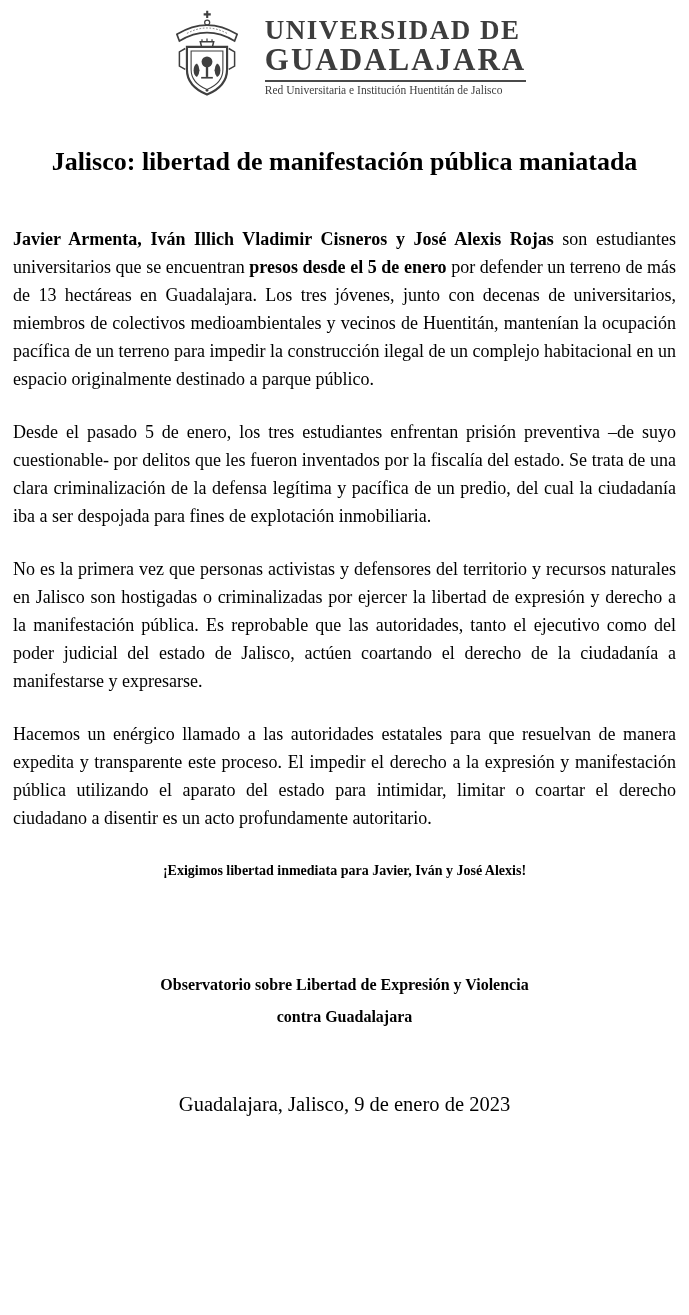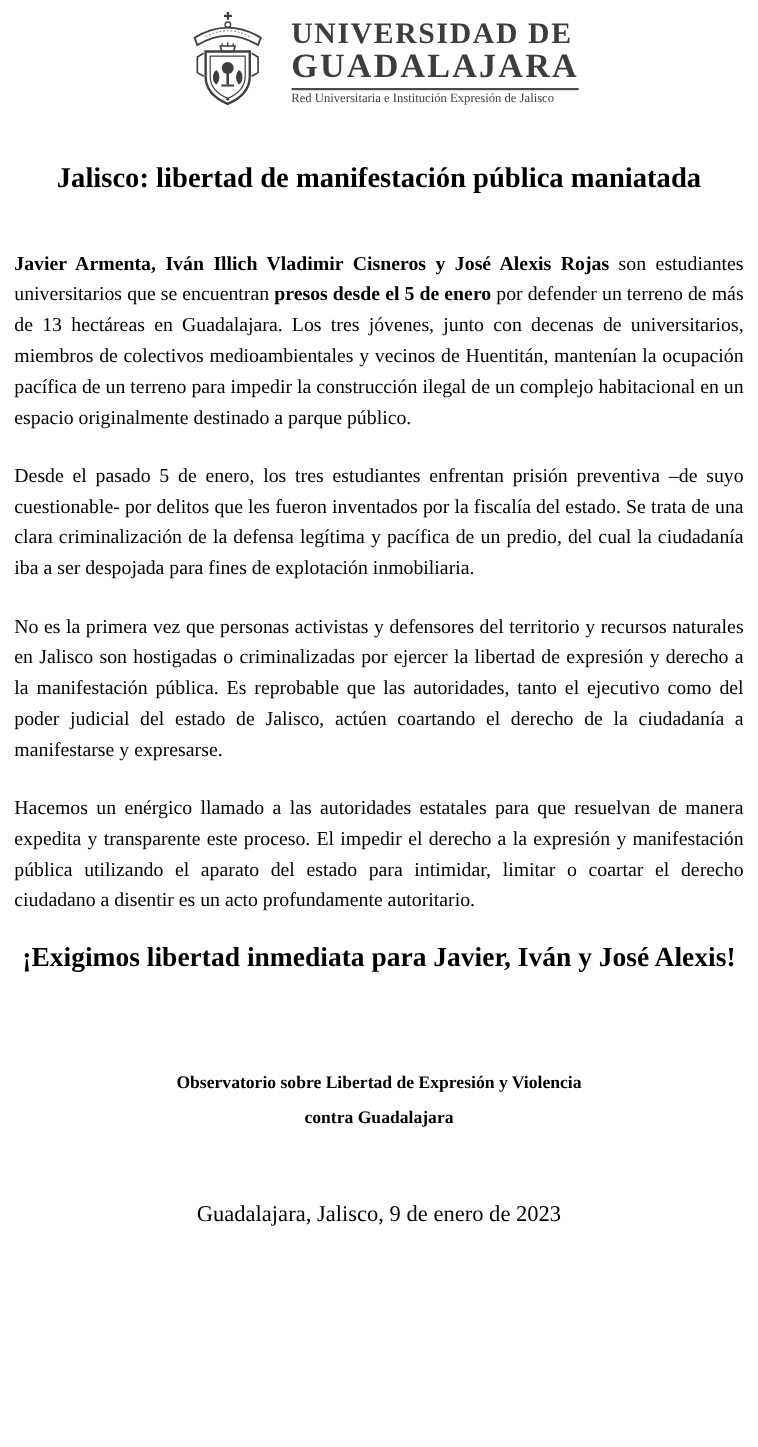--- a/index.html
+++ b/index.html
@@ -66,21 +66,21 @@
   .body-copy { margin-top:48px; }
   .body-para {
     font-size:18px;
     line-height:28px;
     text-align:justify;
     margin:0 0 25px 0;
   }
   .demand {
     text-align:center;
     font-weight:bold;
-    font-size:25px;
+    font-size:14px;
     margin:15px 0 0 0;
     line-height:28px;
   }
   .signature {
     text-align:center;
     font-weight:bold;
     font-size:16px;
     line-height:32px;
     margin:84px 0 0 0;
   }
@@ -125,21 +125,21 @@
         <path d="M38 64 q-4 2 -4 8 q0 6 4 8 q3 -4 3 -8 q0 -5 -3 -8 z" fill="#3f3f3f" stroke="none"></path>
         <path d="M62 64 q4 2 4 8 q0 6 -4 8 q-3 -4 -3 -8 q0 -5 3 -8 z" fill="#3f3f3f" stroke="none"></path>
 
         <circle cx="50" cy="96" r="1.6" fill="#3f3f3f" stroke="none"></circle>
       </svg>
     </div>
     <div class="header-text">
       <span class="uni-line1">UNIVERSIDAD DE</span>
       <span class="uni-line2">GUADALAJARA</span>
       <hr class="header-rule">
-      <span class="tagline">Red Universitaria e Institución Expresión de Jalisco</span>
+      <span class="tagline">Red Universitaria e Institución Huentitán de Jalisco</span>
     </div>
   </div>
 
   <div class="doc-title">Jalisco: libertad de manifestación pública maniatada</div>
 
   <div class="body-copy">
     <p class="body-para"><strong>Javier Armenta, Iván Illich Vladimir Cisneros y José Alexis Rojas</strong> son estudiantes universitarios que se encuentran <strong>presos desde el 5 de enero</strong> por defender un terreno de más de 13 hectáreas en Guadalajara. Los tres jóvenes, junto con decenas de universitarios, miembros de colectivos medioambientales y vecinos de Huentitán, mantenían la ocupación pacífica de un terreno para impedir la construcción ilegal de un complejo habitacional en un espacio originalmente destinado a parque público.</p>
     <p class="body-para">Desde el pasado 5 de enero, los tres estudiantes enfrentan prisión preventiva –de suyo cuestionable- por delitos que les fueron inventados por la fiscalía del estado. Se trata de una clara criminalización de la defensa legítima y pacífica de un predio, del cual la ciudadanía iba a ser despojada para fines de explotación inmobiliaria.</p>
     <p class="body-para">No es la primera vez que personas activistas y defensores del territorio y recursos naturales en Jalisco son hostigadas o criminalizadas por ejercer la libertad de expresión y derecho a la manifestación pública. Es reprobable que las autoridades, tanto el ejecutivo como del poder judicial del estado de Jalisco, actúen coartando el derecho de la ciudadanía a manifestarse y expresarse.</p>
     <p class="body-para">Hacemos un enérgico llamado a las autoridades estatales para que resuelvan de manera expedita y transparente este proceso. El impedir el derecho a la expresión y manifestación pública utilizando el aparato del estado para intimidar, limitar o coartar el derecho ciudadano a disentir es un acto profundamente autoritario.</p>

